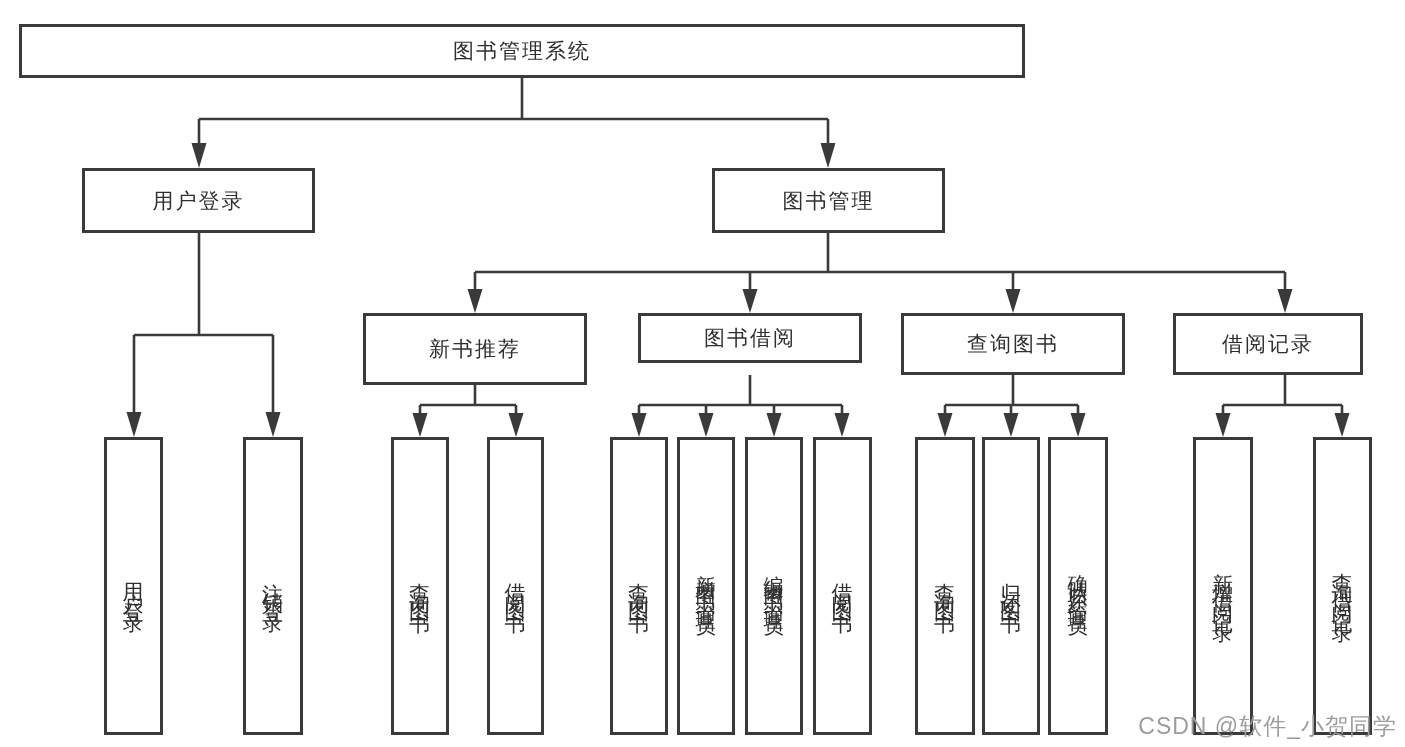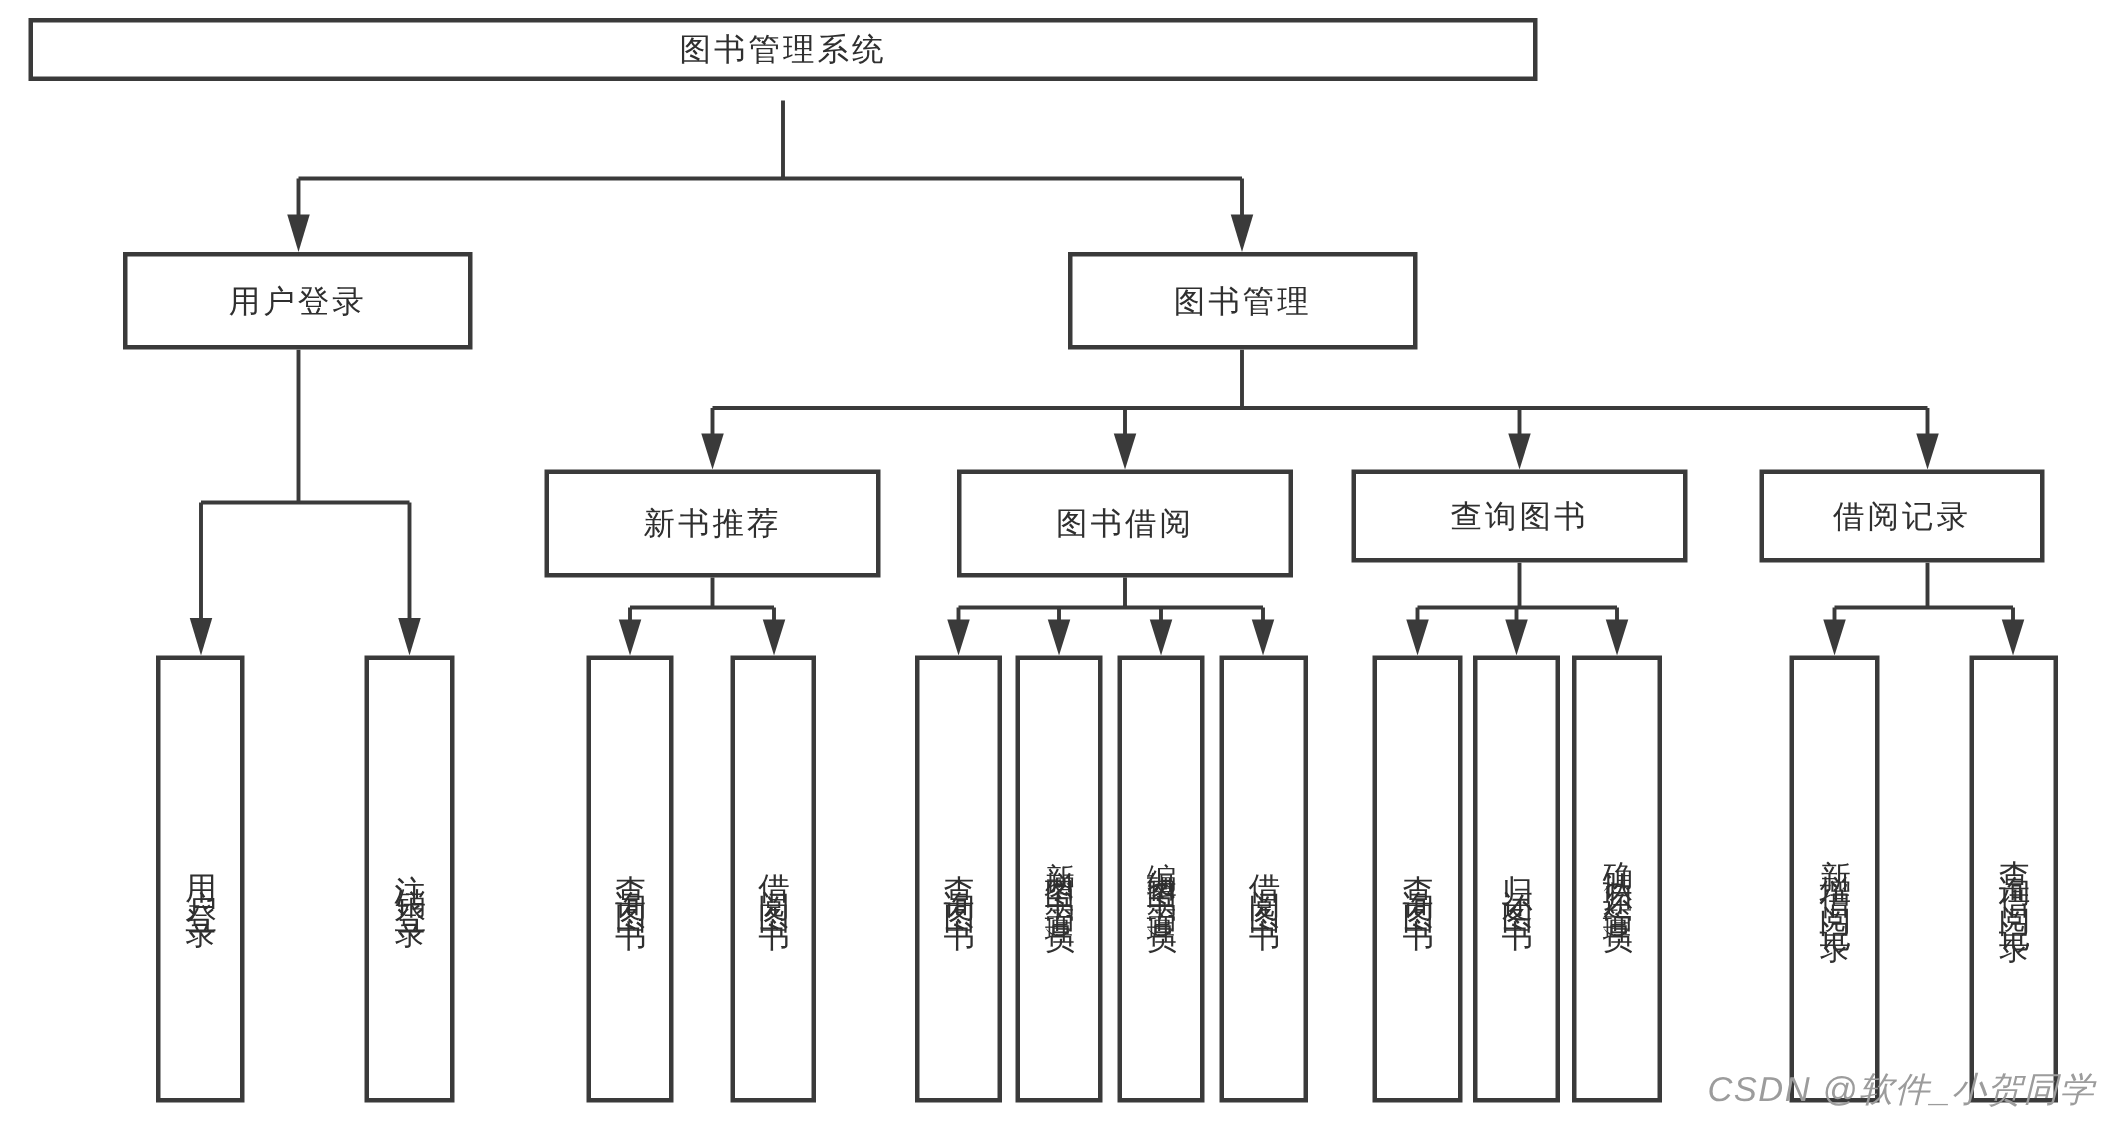--- a/index.html
+++ b/index.html
@@ -22,21 +22,21 @@
   .box .lbl{
     font-size:21px; letter-spacing:2px; white-space:nowrap;
   }
   .box .vlbl{
     writing-mode:vertical-rl; text-orientation:mixed;
     font-size:21px; letter-spacing:10px; line-height:1;
   }
   .box .vlbl.long{letter-spacing:6px;font-size:20px;}
   .watermark{
     position:absolute; right:8px; bottom:5px; z-index:3;
-    color:var(--watermark); font-size:23px; letter-spacing:1px; white-space:nowrap;font-style:italic;
+    color:var(--watermark); font-size:23px; letter-spacing:1px; white-space:nowrap;
   }
 </style>
 </head>
 <body>
 
 <div class="canvas">
 
   <svg class="connectors" width="1405" height="747" viewBox="0 0 1405 747" aria-hidden="true">
 
     <g>
@@ -80,35 +80,35 @@
       <polygon points="1070.5,413 1085.5,413 1078,437"></polygon>
     </g>
 
     <g>
       <path d="M1285 375 V405 M1223 405 H1342 M1223 405 V420 M1342 405 V420"></path>
       <polygon points="1215.5,413 1230.5,413 1223,437"></polygon>
       <polygon points="1334.5,413 1349.5,413 1342,437"></polygon>
     </g>
   </svg>
 
-  <div class="box" style="left:19px;top:12px;width:1006px;height:42px">
+  <div class="box" style="left:19px;top:24px;width:1006px;height:54px">
     <span class="lbl">图书管理系统</span>
   </div>
 
   <div class="box" style="left:82px;top:168px;width:233px;height:65px">
     <span class="lbl">用户登录</span>
   </div>
   <div class="box" style="left:712px;top:168px;width:233px;height:65px">
     <span class="lbl">图书管理</span>
   </div>
 
   <div class="box" style="left:363px;top:313px;width:224px;height:72px">
     <span class="lbl">新书推荐</span>
   </div>
-  <div class="box" style="left:638px;top:313px;width:224px;height:72px">
+  <div class="box" style="left:638px;top:313px;width:224px;height:50px">
     <span class="lbl">图书借阅</span>
   </div>
   <div class="box" style="left:901px;top:313px;width:224px;height:62px">
     <span class="lbl">查询图书</span>
   </div>
   <div class="box" style="left:1173px;top:313px;width:190px;height:62px">
     <span class="lbl">借阅记录</span>
   </div>
 
   <div class="box" style="left:104px;top:437px;width:59px;height:298px">

